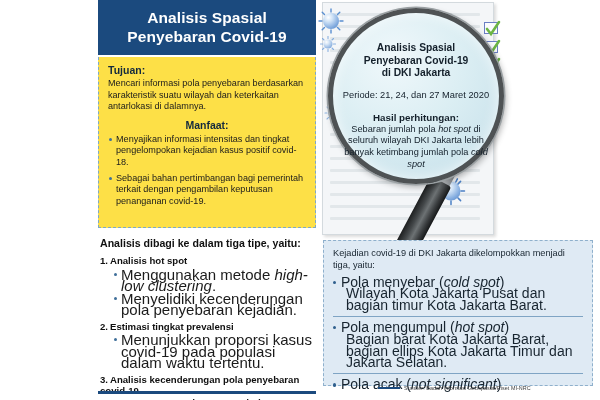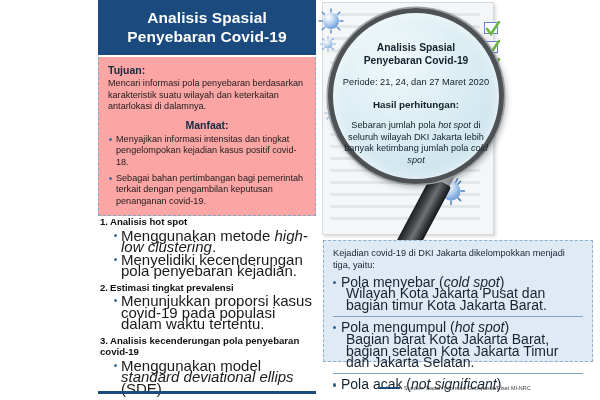--- a/index.html
+++ b/index.html
@@ -15,40 +15,40 @@
   .left-col { position:absolute; left:98px; top:0; width:218px; height:400px; }
 
   .title-bar {
     background:#1b4a7e; color:#ffffff;
     text-align:center; font-weight:bold; font-size:15.5px;
     line-height:19px; padding:8px 6px 9px 6px;
     letter-spacing:0.1px;
   }
 
   .info-box {
-    background:#fca5a5;
+    background:#fde047;
     border:1px dashed #7fa8c8;
     border-top:none;
     padding:7px 9px 8px 9px;
     margin-top:2px;
   }
   .lbl { font-weight:bold; font-size:10.5px; color:#13293d; margin-bottom:2px; }
   .para { font-size:9.1px; line-height:11.6px; color:#1b1b1b; }
 
   ul.bl { list-style:none; margin:3px 0 0 0; }
   ul.bl li {
     position:relative; padding-left:8px;
     font-size:9.1px; line-height:11.6px; color:#1b1b1b;
     margin-bottom:4px;
   }
   ul.bl li:before {
     content:""; position:absolute; left:1px; top:4px;
     width:3px; height:3px; border-radius:50%; background:#3f6f9a;
   }
-  ul.bl li:last-child { margin-bottom:0; }
+  ul.bl li:last-child { margin-bottom:12px; }
 
   .section-head {
     font-weight:bold; font-size:10.6px; color:#101010;
     margin:9px 0 6px 2px;
   }
   .num-item { margin:0 0 5px 2px; }
   .num-title {
     font-weight:bold; font-size:9.6px; color:#101010; line-height:11.5px;
   }
   .num-title .n { display:inline-block; min-width:10px; }
@@ -96,21 +96,21 @@
     border:5px solid #4e5254;
     box-shadow:0 0 0 1.5px #9aa0a3, 2px 3px 6px rgba(0,0,0,0.30), inset 0 0 14px rgba(255,255,255,0.75);
   }
   .lens-text {
     position:absolute; left:20px; top:38px; width:152px;
     text-align:center; color:#14202b;
   }
   .lt-title { font-weight:bold; font-size:10.3px; line-height:12.6px; }
   .lt-period { font-size:9.3px; line-height:12px; margin-top:9px; }
   .lt-hasil { font-weight:bold; font-size:9.8px; margin-top:11px;text-align:center; }
-  .lt-body { font-size:9.2px; line-height:11.6px; margin-top:10px; }
+  .lt-body { font-size:9.2px; line-height:11.6px; margin-top:1px; }
 
   .handle {
     position:absolute; left:120px; top:158px;
     width:23px; height:130px;
     transform:rotate(28deg); transform-origin:top center;
   }
   .ferrule {
     position:absolute; left:2px; top:0; width:19px; height:24px;
     background:linear-gradient(90deg,#b9bdc0 0%,#f1f3f4 35%,#c6cacd 62%,#8e9397 100%);
     border-radius:2px;
@@ -124,21 +124,21 @@
   
   .virus { position:absolute; }
   .virus .body {
     position:absolute; left:50%; top:50%; transform:translate(-50%,-50%);
     border-radius:50%;
     background:radial-gradient(circle at 33% 28%, #ffffff 0%, #cfe2f6 28%, #7fa9de 68%, #4d7fc0 100%);
   }
 
   
   .box2 {
-    position:absolute; left:5px; top:240px; width:270px; height:122px;
+    position:absolute; left:5px; top:240px; width:270px; height:146px;
     background:#dfeaf4; border:1px dashed #8fb0cc;
     padding:7px 9px 18px 9px;
   }
   .b2-intro { font-size:9.2px; line-height:11.8px; color:#17242f; }
   .b2-item {
     position:relative; padding-left:8px;
     font-size:14px; line-height:11.8px; color:#17242f;
     padding-top:5px; padding-bottom:4px;
   }
   .b2-item:before {
@@ -171,20 +171,21 @@
       <div class="lbl">Tujuan:</div>
       <div class="para">Mencari informasi pola penyebaran berdasarkan karakteristik suatu wilayah dan keterkaitan antarlokasi di dalamnya.</div>
 
       <div class="lbl" style="margin-top:6px;text-align:center;">Manfaat:</div>
       <ul class="bl">
         <li>Menyajikan informasi intensitas dan tingkat pengelompokan kejadian kasus positif covid-18.</li>
         <li>Sebagai bahan pertimbangan bagi pemerintah terkait dengan pengambilan keputusan penanganan covid-19.</li>
       </ul>
     </div>
 
+    <div class="section-head">Analisis dibagi ke dalam tiga tipe, yaitu:</div>
 
     <div class="num-item">
       <div class="num-title">
         <span class="n">1.</span><span>Analisis hot spot</span>
       </div>
       <ul class="sub">
         <li>Menggunakan metode <em>high-low clustering</em>.</li>
         <li>Menyelidiki kecenderungan pola penyebaran kejadian.</li>
       </ul>
     </div>
@@ -347,38 +348,39 @@
 
     <div class="lens-wrap">
       <div class="handle">
         <div class="ferrule"></div>
         <div class="grip"></div>
       </div>
       <div class="lens"></div>
       <div class="lens-text">
         <div class="lt-title">Analisis Spasial</div>
         <div class="lt-title">Penyebaran Covid-19</div>
+        <div class="lt-title">di DKI Jakarta</div>
         <div class="lt-period">Periode: 21, 24, dan 27 Maret 2020</div>
         <div class="lt-hasil">Hasil perhitungan:</div>
         <div class="lt-body">Sebaran jumlah pola <em>hot spot</em> di seluruh wilayah DKI Jakarta lebih banyak ketimbang jumlah pola <em>cold spot</em></div>
       </div>
     </div>
 
     <div class="box2">
       <div class="b2-intro">Kejadian covid-19 di DKI Jakarta dikelompokkan menjadi tiga, yaitu:</div>
 
       <div class="b2-item">
         <span>Pola menyebar (<em>cold spot</em>)</span>
         <span class="ind">Wilayah Kota Jakarta Pusat dan bagian timur Kota Jakarta Barat.</span>
       </div>
       <div class="b2-sep"></div>
 
       <div class="b2-item">
         <span>Pola mengumpul (<em>hot spot</em>)</span>
-        <span class="ind">Bagian barat Kota Jakarta Barat, bagian selatan Kota Jakarta Timur dan Jakarta Selatan.</span>
+        <span class="ind">Bagian barat Kota Jakarta Barat, bagian ellips Kota Jakarta Timur dan Jakarta Selatan.</span>
       </div>
       <div class="b2-sep"></div>
 
       <div class="b2-item">
         <span>Pola acak (<em>not significant</em>)</span>
       </div>
     </div>
 
     <div class="src-wrap">
       <div class="src-dash"></div>

